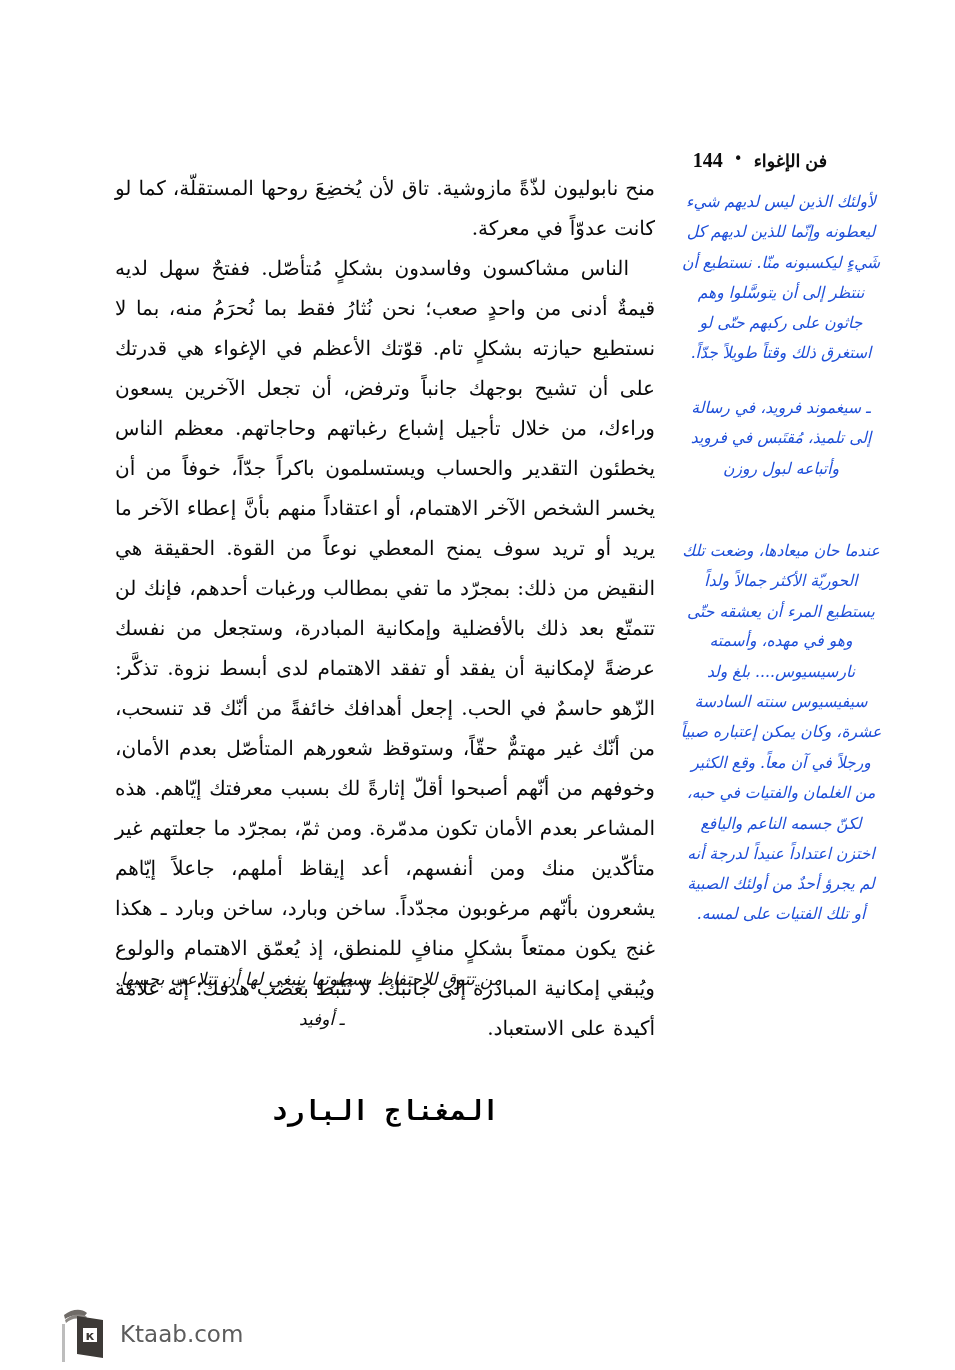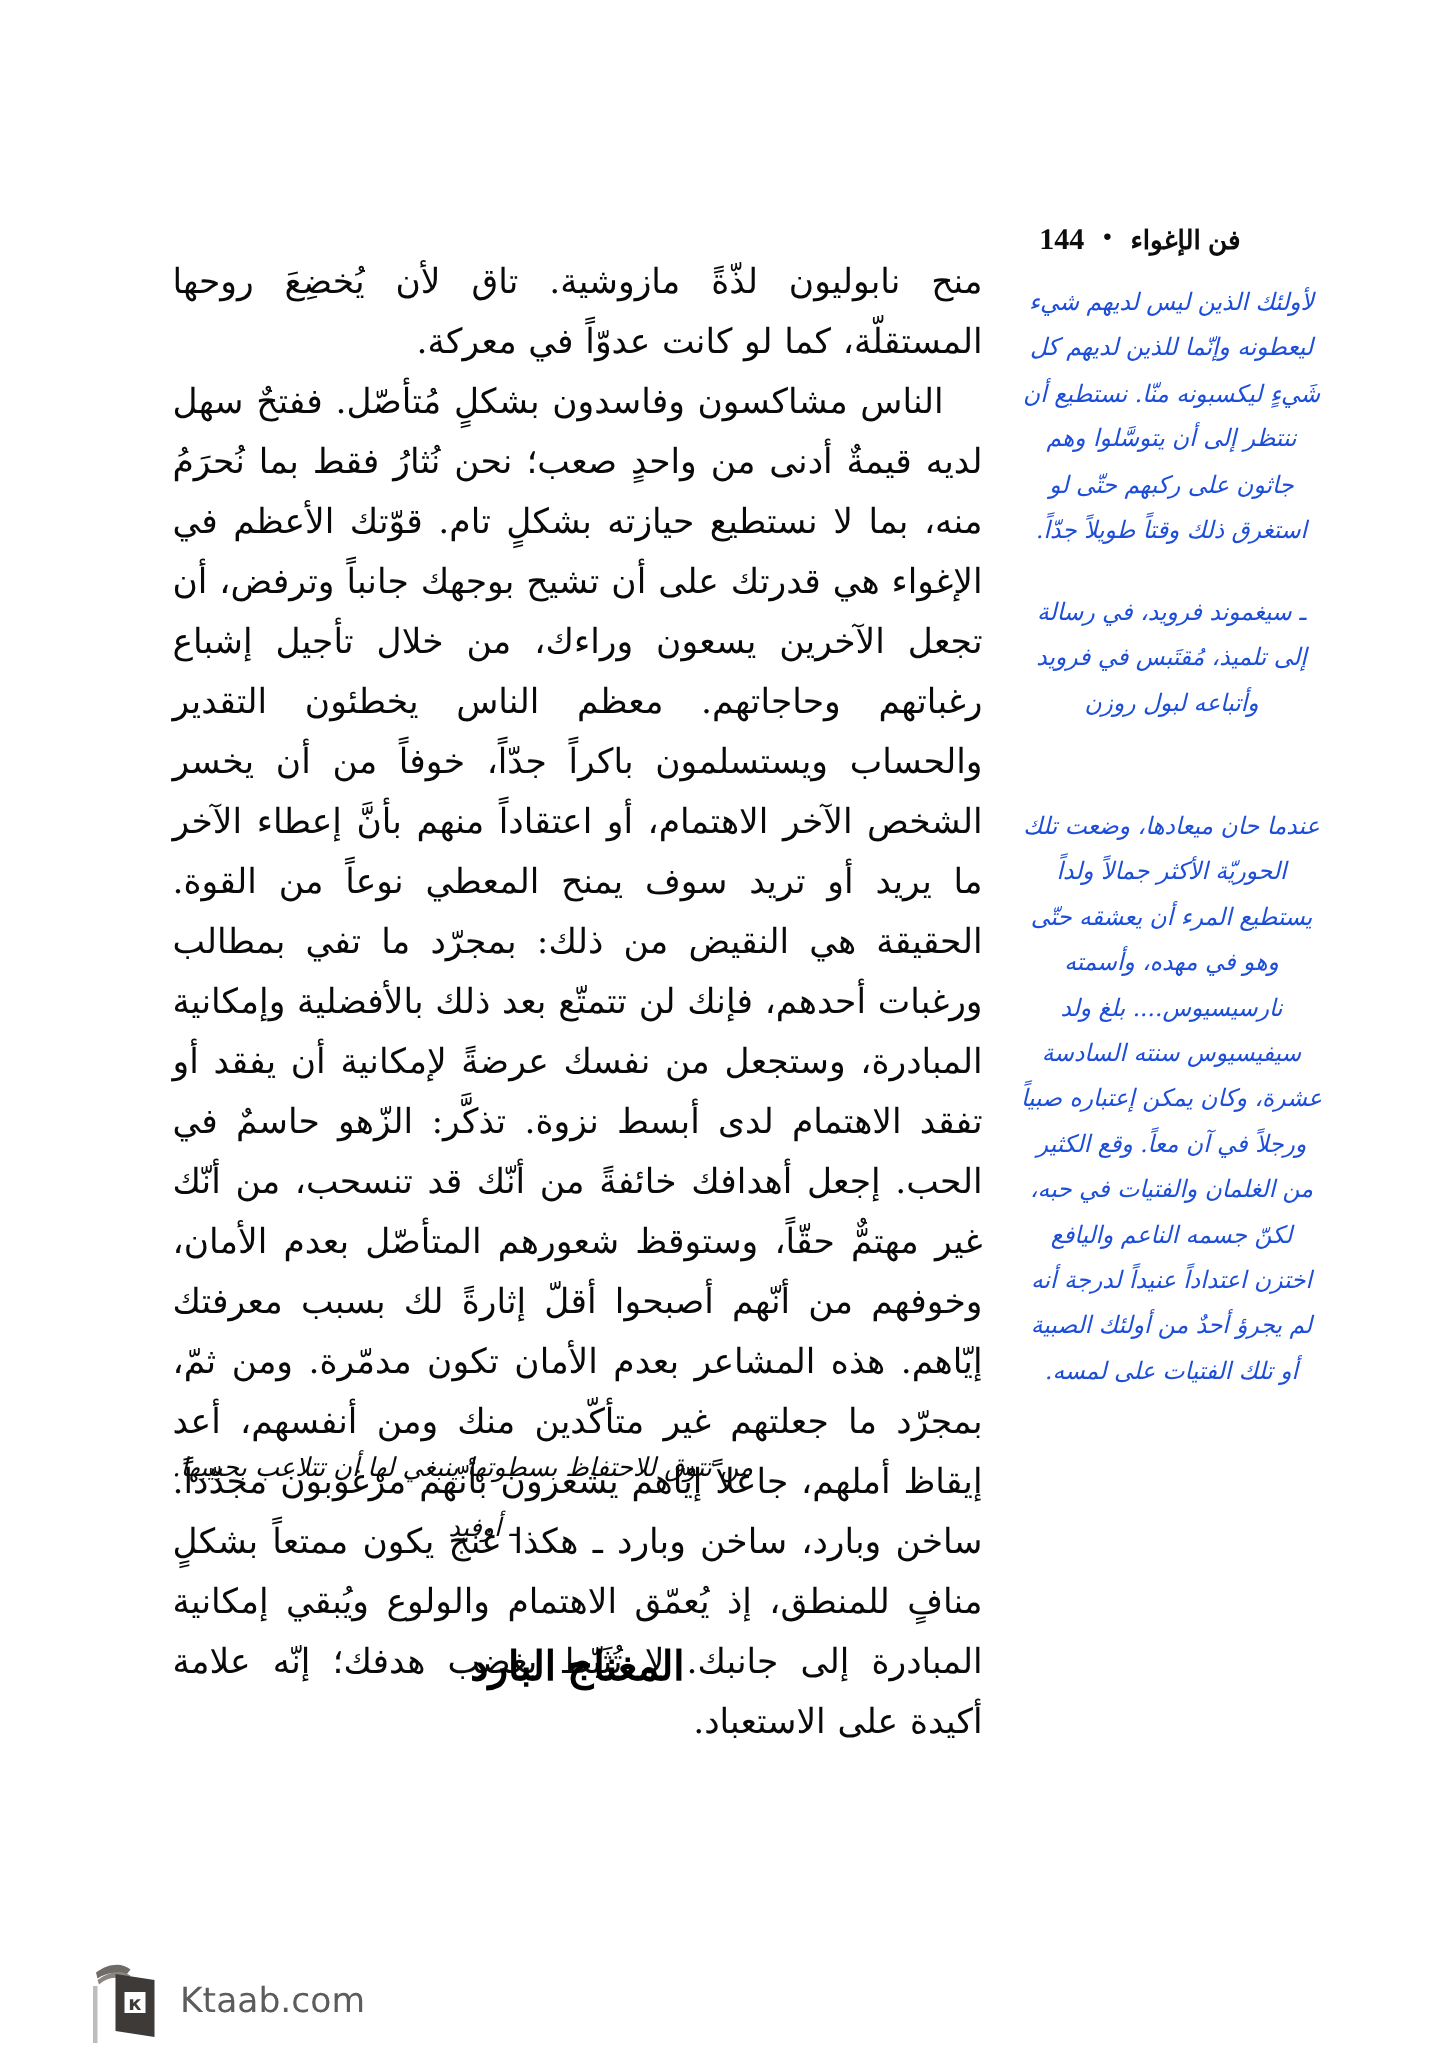--- a/index.html
+++ b/index.html
@@ -58,21 +58,21 @@
     top: 168px;
     right: 300px;
     width: 540px;
     direction: rtl;
     text-align: justify;
     text-align-last: right;
     color: #0a0a0a;
   }
   .body-par {
     font-family: "DejaVu Serif", "Liberation Serif", serif;
-    font-size: 23px;
+    font-size: 20px;
     line-height: 40px;
     margin: 0 0 0 0;
     text-align: justify;
     text-align-last: right;
     word-spacing: 0.5px;
   }
   .body-par.indent {
     text-indent: 26px;
   }
   .body-par + .body-par {
@@ -109,21 +109,21 @@
   }
 
   
   .section-heading {
     position: absolute;
     top: 1095px;
     right: 300px;
     width: 540px;
     text-align: center;
     direction: rtl;
-    font-family: Liberation Sans, sans-serif;
+    font-family: Liberation Mono, monospace;
     font-size: 27px;
     font-weight: 700;
     color: #000;
     letter-spacing: -0.3px;
   }
 
   
   .after-heading {
     position: absolute;
     top: 1155px;

